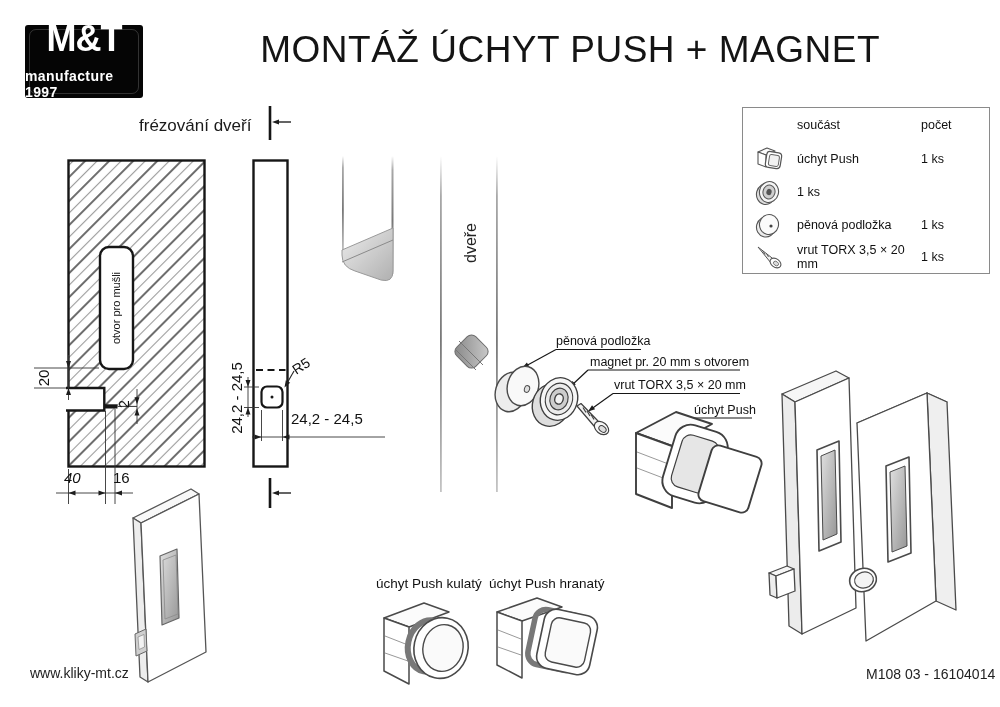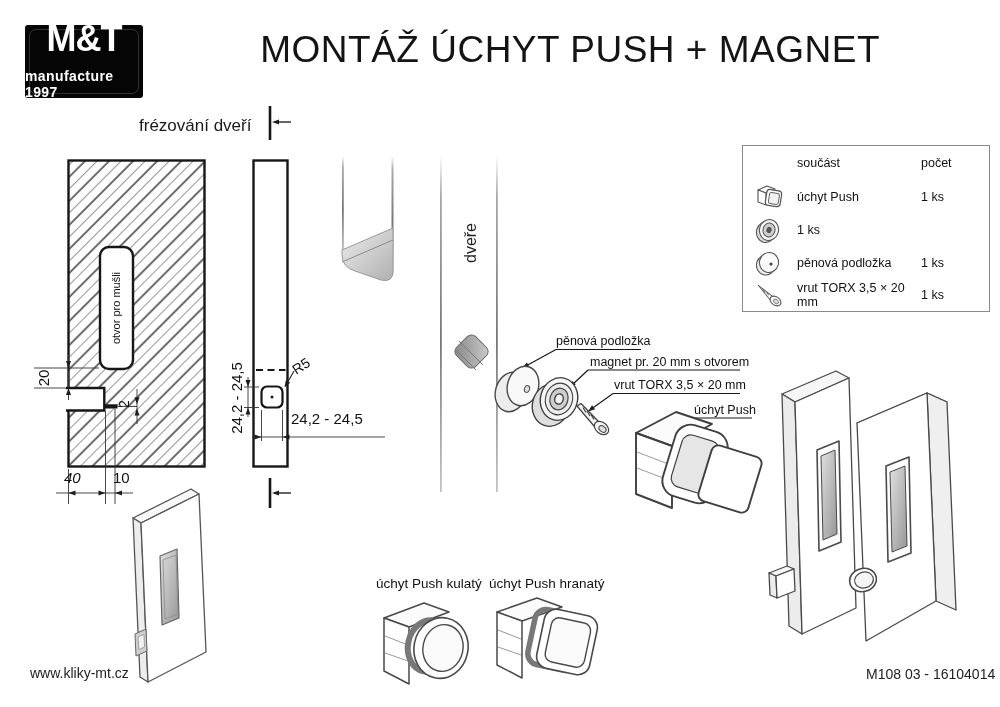--- a/index.html
+++ b/index.html
@@ -21,21 +21,21 @@
   .cap{font-size:17px;}
   .dim{font-size:15px;color:#111;}
   .dim-small{font-size:14px;color:#111;}
   .lead{font-size:12.5px;color:#111;}
   .variant{font-size:13.5px;color:#111;text-align:right;}
   .slotlab{font-size:11px;color:#111;}
   .door-lab{font-size:16px;color:#222;}
   .foot{font-size:14px;color:#222;}
   
   .parts-table{position:absolute;left:742px;top:107px;width:246px;border:1px solid #8a8a8a;
-               background:#fff;font-size:12.5px;margin-top:38px;}
+               background:#fff;font-size:12.5px;}
   .pt-row{display:grid;grid-template-columns:54px 124px auto;align-items:center;height:33px;}
   .pt-row.pt-header{height:34px;}
   .pt-row:last-child{height:32px;}
   .pt-icon{display:flex;align-items:center;justify-content:center;}
   .pt-name,.pt-qty{color:#111;}
 </style>
 </head>
 <body>
 
 <div id="page">
@@ -243,21 +243,21 @@
     <div class="logo-brand">M&amp;T</div>
     <div class="logo-tag">manufacture 1997</div>
   </div>
   <div class="title">MONTÁŽ ÚCHYT PUSH + MAGNET</div>
 
   <div class="abs cap" style="left:139px;top:116px;">frézování dveří</div>
   <div class="vlabel slotlab" style="left:116px;top:308px;">otvor pro mušli</div>
   <div class="vlabel dim" style="left:43px;top:378px;">20</div>
   <div class="vlabel dim-small" style="left:124px;top:404px;">2</div>
   <div class="abs dim" style="left:64px;top:469px;font-style:italic;">40</div>
-  <div class="abs dim" style="left:113px;top:469px;">10</div>
+  <div class="abs dim" style="left:113px;top:469px;">16</div>
 
   <div class="vlabel dim" style="left:236px;top:398px;">24,2 - 24,5</div>
   <div class="abs dim" style="left:291px;top:410px;">24,2 - 24,5</div>
   <div class="abs dim-small" style="left:292px;top:358px;transform:rotate(-33deg);">R5</div>
 
   <div class="vlabel door-lab" style="left:471px;top:243px;">dveře</div>
 
   <div class="abs lead" style="left:556px;top:334px;">pěnová podložka</div>
   <div class="abs lead" style="left:590px;top:355px;">magnet pr. 20 mm s otvorem</div>
   <div class="abs lead" style="left:614px;top:378px;">vrut TORX 3,5 × 20 mm</div>

